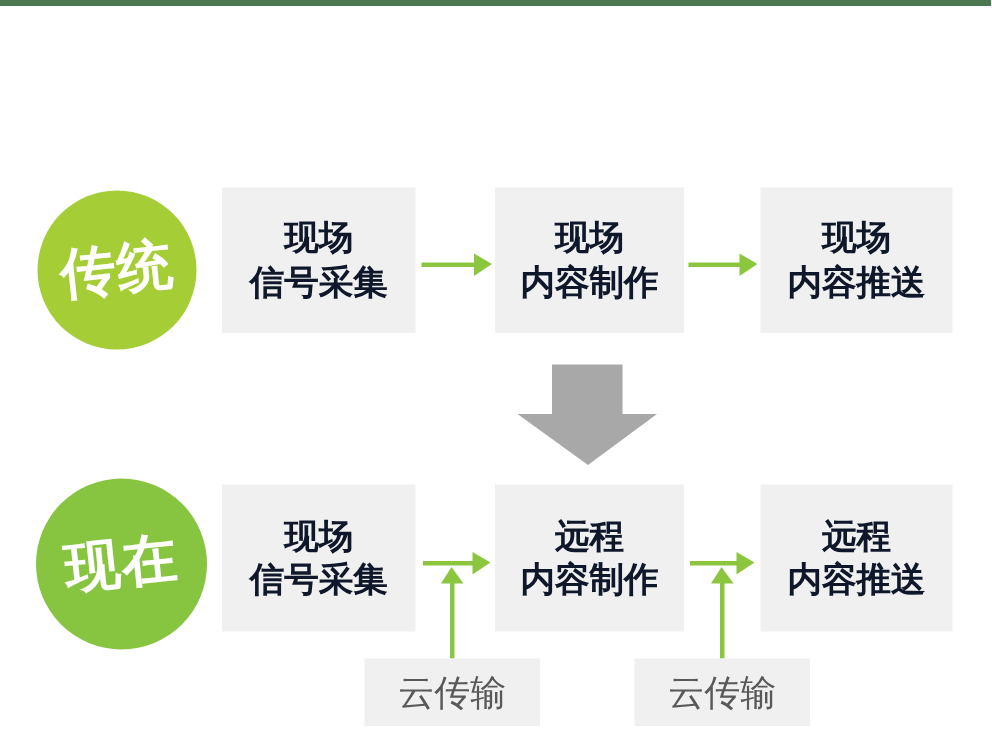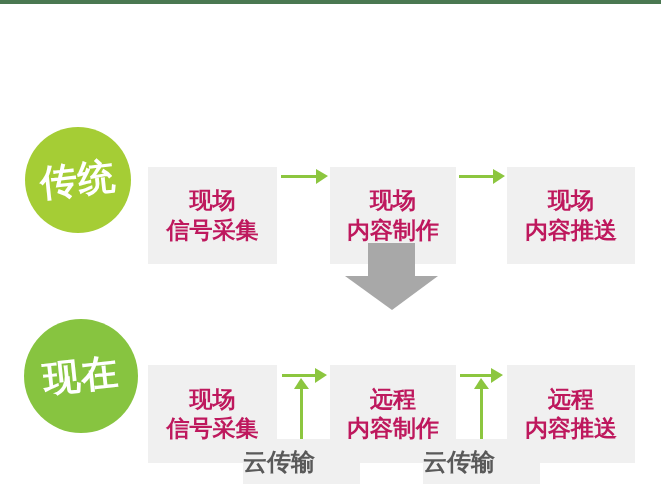--- a/index.html
+++ b/index.html
@@ -19,33 +19,33 @@
     position:absolute;border-radius:50%;
     display:flex;align-items:center;justify-content:center;
   }
   .badge-traditional{left:25px;top:127px;width:106px;height:106px;background:#a5cd35;}
   .badge-current{left:24px;top:319px;width:114px;height:114px;background:#87c440;}
   .badge span{
     color:#ffffff;font-weight:bold;font-size:37px;transform:rotate(-6deg);
     letter-spacing:1px;
   }
   .step-box{
-    position:absolute;background:#f0f0f0;color:#be185d;
+    position:absolute;background:#f0f0f0;color:#0f172a;
     display:flex;flex-direction:column;align-items:center;justify-content:center;
-    font-size:23px;font-weight:bold;line-height:1.28;text-align:center;margin-top:42px;
+    font-size:23px;font-weight:bold;line-height:1.28;text-align:center;
   }
   .r1{top:125px;height:97px;}
   .r2{top:323px;height:98px;}
   .b1{left:148px;width:129px;}
   .b2{left:330px;width:126px;}
   .b3{left:507px;width:128px;}
   .cloud-box{
     position:absolute;top:439px;width:117px;height:45px;background:#f0f0f0;
-    display:flex;align-items:center;justify-content:flex-start;
-    font-size:24px;font-weight:bold;color:#595959;
+    display:flex;align-items:center;justify-content:center;
+    font-size:24px;font-weight:normal;color:#595959;
   }
   .cloud-1{left:243px;}
   .cloud-2{left:423px;}
   .h-arrow{position:absolute;height:3px;background:#8cc63f;}
   .h-arrow .head{
     position:absolute;right:-11px;top:-6px;width:0;height:0;
     border-left:12px solid #8cc63f;border-top:7px solid transparent;border-bottom:8px solid transparent;
   }
   .v-arrow{position:absolute;width:3px;background:#8cc63f;}
   .v-arrow .head{

